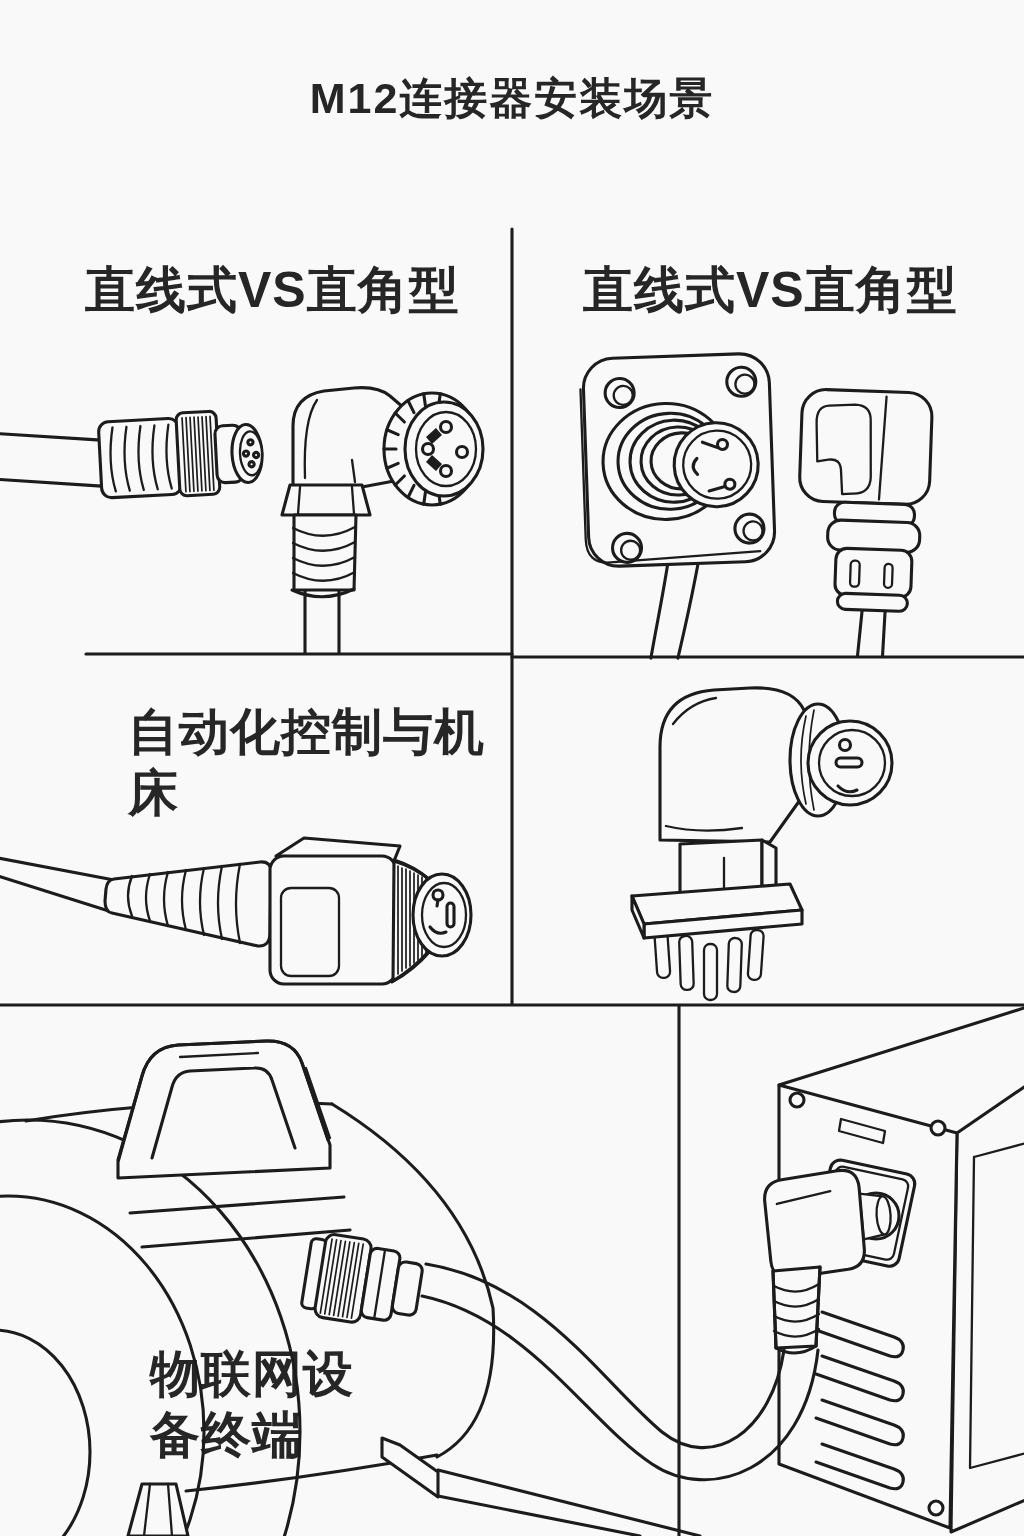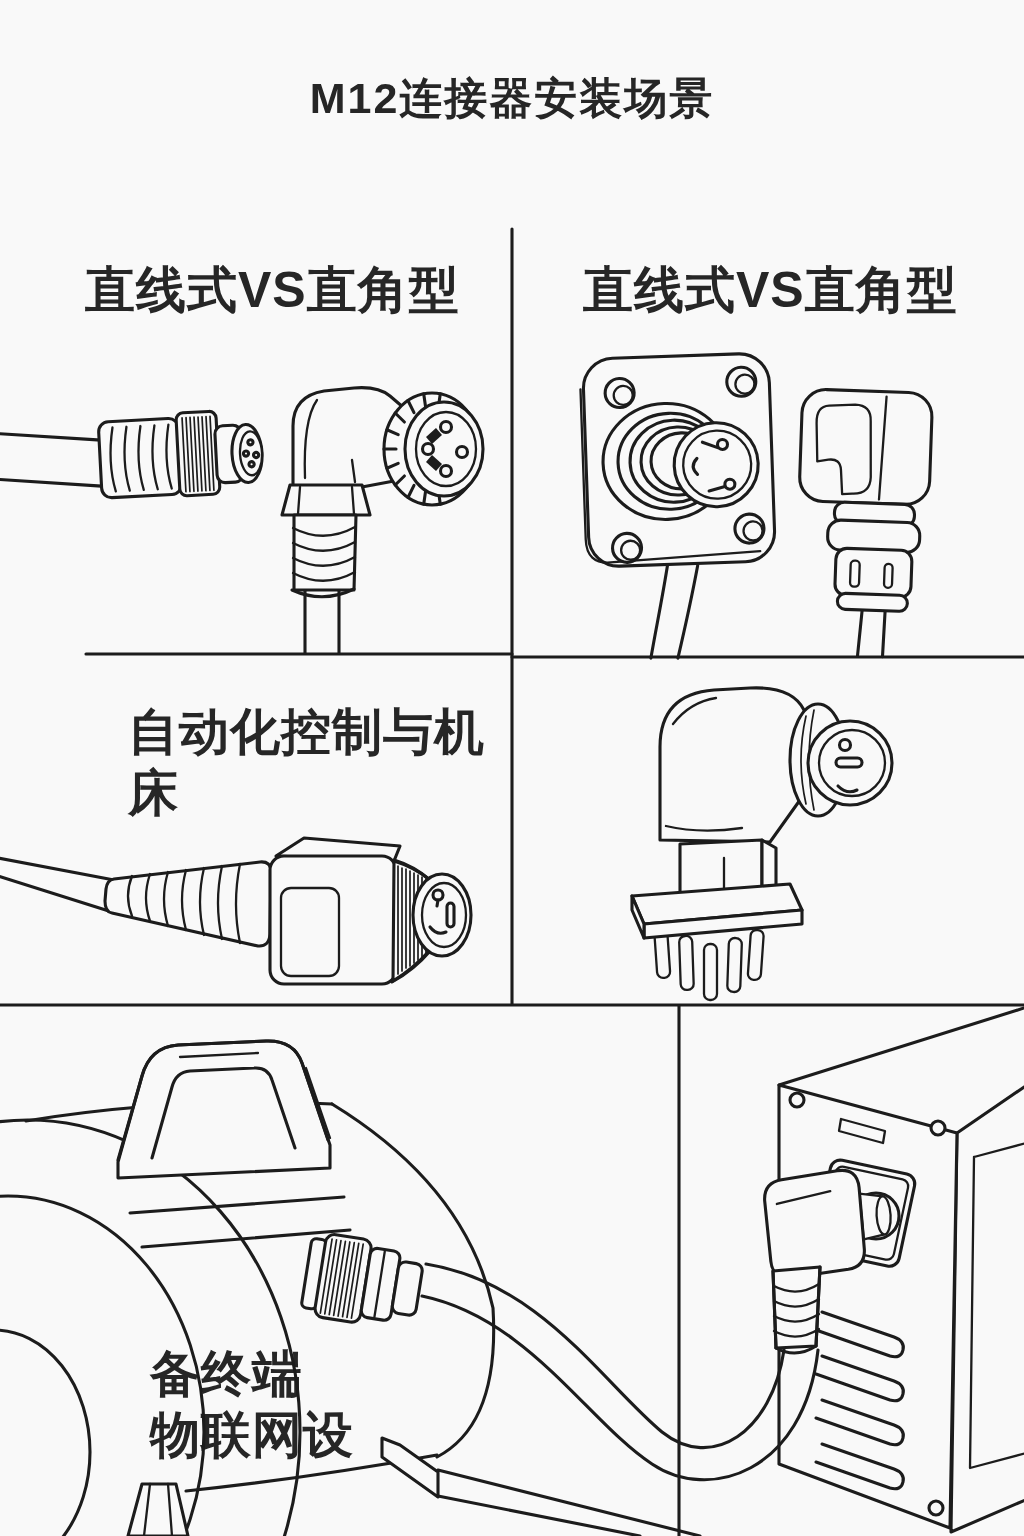--- a/index.html
+++ b/index.html
@@ -42,22 +42,22 @@
     <div>直线式VS直角型</div>
   </div>
   <div class="scene-label lbl-2">
     <div>直线式VS直角型</div>
   </div>
   <div class="scene-label lbl-3">
     <div>自动化控制与机</div>
     <div>床</div>
   </div>
   <div class="scene-label lbl-5">
+    <div>物联网设</div>
     <div>备终端</div>
-    <div>物联网设</div>
   </div>
 
   <svg class="art" width="1024" height="1536" viewBox="0 0 1024 1536">
 
     <g>
       <line x1="512" y1="229" x2="512" y2="1004"></line>
       <line x1="86" y1="654" x2="512" y2="654"></line>
       <line x1="512" y1="657" x2="1024" y2="657"></line>
       <line x1="0" y1="1005" x2="1024" y2="1005"></line>
       <line x1="679" y1="1006" x2="679" y2="1536"></line>

